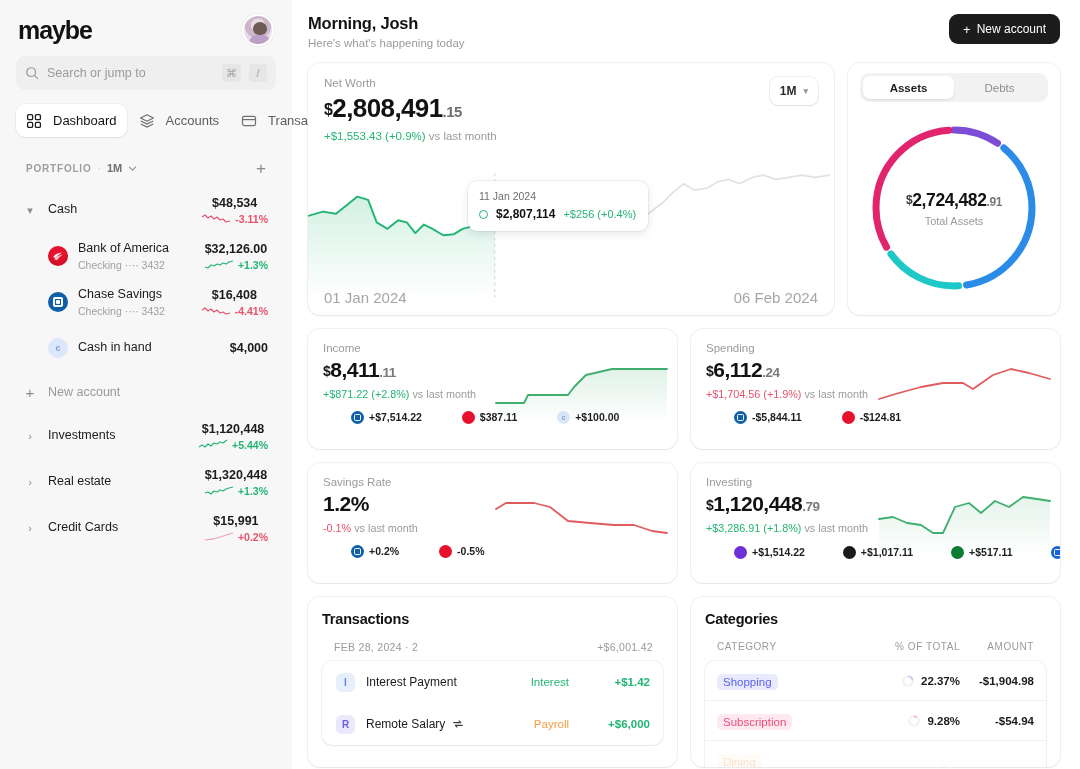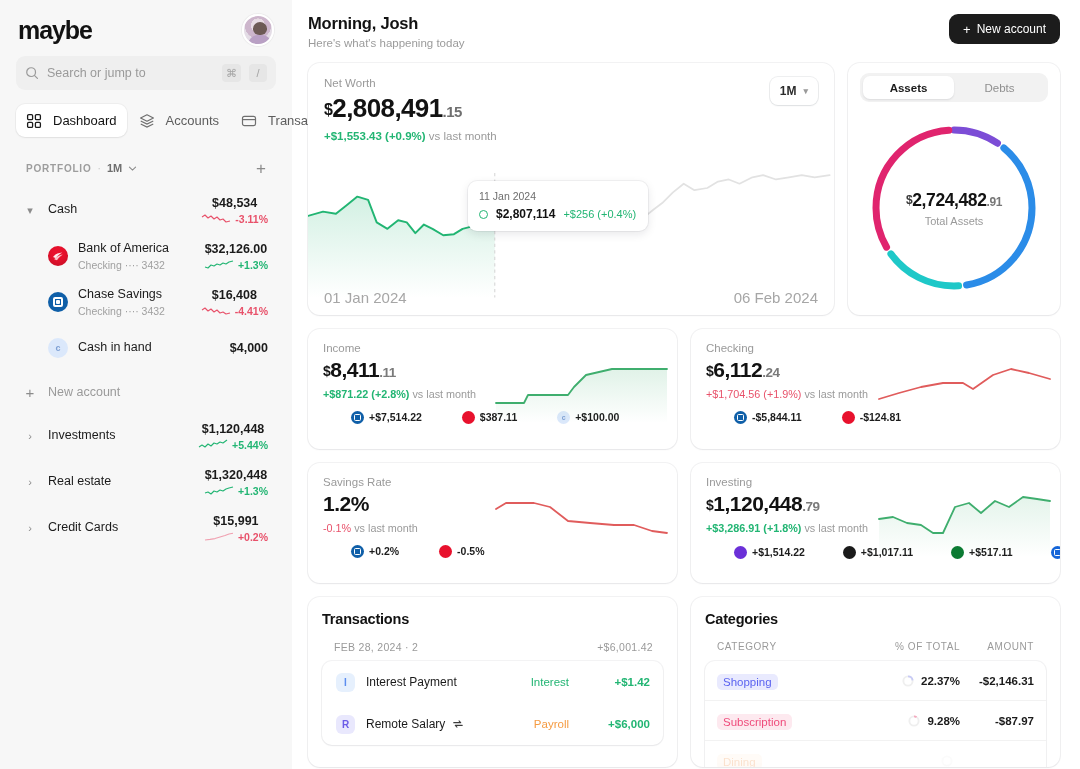--- a/index.html
+++ b/index.html
@@ -78,21 +78,21 @@
   .chev { width: 16px; flex: 0 0 16px; color: #8c8c8c; font-size: 11px; text-align: center; }
   .acct .ic { width: 20px; height: 20px; flex: 0 0 20px; border-radius: 50%; position: relative; }
   .acct-name-wrap { flex: 1; min-width: 0; }
   .acct-name { font-size: 12.5px; color: #1b1b1b; font-weight: 500; line-height: 1.25; white-space: nowrap; }
   .acct-name.grp { font-weight: 500; }
   .acct-sub { font-size: 10.5px; color: #a0a0a0; margin-top: 2px; white-space: nowrap; }
   .acct-right { text-align: center; }
   .acct-bal { font-size: 12.5px; color: #1b1b1b; font-weight: 600; line-height: 1.3; }
   .acct-delta { display: flex; align-items: center; justify-content: flex-end; gap: 4px; margin-top: 1px; }
   .acct-delta .pct { font-size: 10.5px; font-weight: 600; }
-  .up { color: #22b573; font-weight: bold; } .down { color: #e8516a; }
+  .up { color: #22b573; } .down { color: #e8516a; }
   .new-acct { display: flex; align-items: center; gap: 10px; height: 42px; padding-left: 6px; cursor: pointer; }
   .new-acct .pl { width: 16px; text-align: center; color: #8b8b8b; font-size: 15px; }
   .new-acct .lb { font-size: 12.5px; color: #9a9a9a; }
 
   
   .main { flex: 1; padding: 14px 20px 0 16px; overflow: hidden; background: #fff; }
   .page-hd { display: flex; align-items: flex-start; justify-content: space-between; margin-bottom: 14px; }
   .greet { font-size: 16.5px; font-weight: 600; color: #121212; letter-spacing: -.2px; }
   .sub-greet { font-size: 11.5px; color: #9b9b9b; margin-top: 4px; }
   .btn-dark {
@@ -494,21 +494,21 @@
             <stop offset="0%" stop-color="#3fae6e" stop-opacity=".16"></stop>
                 <stop offset="100%" stop-color="#3fae6e" stop-opacity="0"></stop>
           </linearGradient>
             </defs>
           <path d="M2,52 L30,52 L34,44 L74,44 L80,36 L92,24 L118,18 L173,18 L173,72 L2,72 Z" fill="url(#ig)"></path>
           <path d="M2,52 L30,52 L34,44 L74,44 L80,36 L92,24 L118,18 L173,18" stroke="#3fae6e" stroke-width="1.8" fill="none" stroke-linejoin="round" stroke-linecap="round"></path>
         </svg>
       </section>
 
       <section class="card stat-card">
-        <div class="card-label">Checking</div>
+        <div class="card-label">Spending</div>
         <div class="stat-amt">
           <span class="cur">$</span><span>6,112</span><span class="cents">.24</span>
         </div>
         <div class="stat-delta">
           <span class="down">+$1,704.56 (+1.9%)</span><span style="color:#9a9a9a"> vs last month</span>
         </div>
         <div class="chips">
           <div class="chip">
             <span class="cic" style="background:#0f5fa8">
               <span style="position:absolute;left:3px;top:3px;width:7px;height:7px;border:1.4px solid #fff;border-radius:1.5px"></span>
@@ -638,32 +638,32 @@
         <div class="cat-box">
           <div class="cat-row">
             <span style="flex:1"><span class="cat-tag" style="color:#5b63f0;background:#e9eafe">Shopping</span></span>
             <span class="cat-pct">
               <svg width="12" height="12" viewBox="0 0 14 14">
                 <circle cx="7" cy="7" r="5.4" fill="none" stroke="#efefef" stroke-width="2.2"></circle>
                 <circle cx="7" cy="7" r="5.4" fill="none" stroke="#c8cbf5" stroke-width="2.2" stroke-dasharray="7.6 34" transform="rotate(-90 7 7)"></circle>
               </svg>
               <span>22.37%</span>
             </span>
-            <span class="cat-amt">-$2,146.31</span>
+            <span class="cat-amt">-$1,904.98</span>
           </div>
           <div class="cat-row">
             <span style="flex:1"><span class="cat-tag" style="color:#ef4b7b;background:#fde9ef">Subscription</span></span>
             <span class="cat-pct">
               <svg width="12" height="12" viewBox="0 0 14 14">
                 <circle cx="7" cy="7" r="5.4" fill="none" stroke="#efefef" stroke-width="2.2"></circle>
                 <circle cx="7" cy="7" r="5.4" fill="none" stroke="#f5aabf" stroke-width="2.2" stroke-dasharray="3.1 34" transform="rotate(-90 7 7)"></circle>
               </svg>
               <span>9.28%</span>
             </span>
-            <span class="cat-amt">-$87.97</span>
+            <span class="cat-amt">-$54.94</span>
           </div>
           <div class="cat-row" style="opacity:.25">
             <span style="flex:1"><span class="cat-tag" style="color:#f08a3c;background:#fdeedd">Dining</span></span>
             <span class="cat-pct">
               <svg width="12" height="12" viewBox="0 0 14 14">
                 <circle cx="7" cy="7" r="5.4" fill="none" stroke="#efefef" stroke-width="2.2"></circle>
               </svg>
               <span></span>
             </span>
             <span class="cat-amt"></span>

